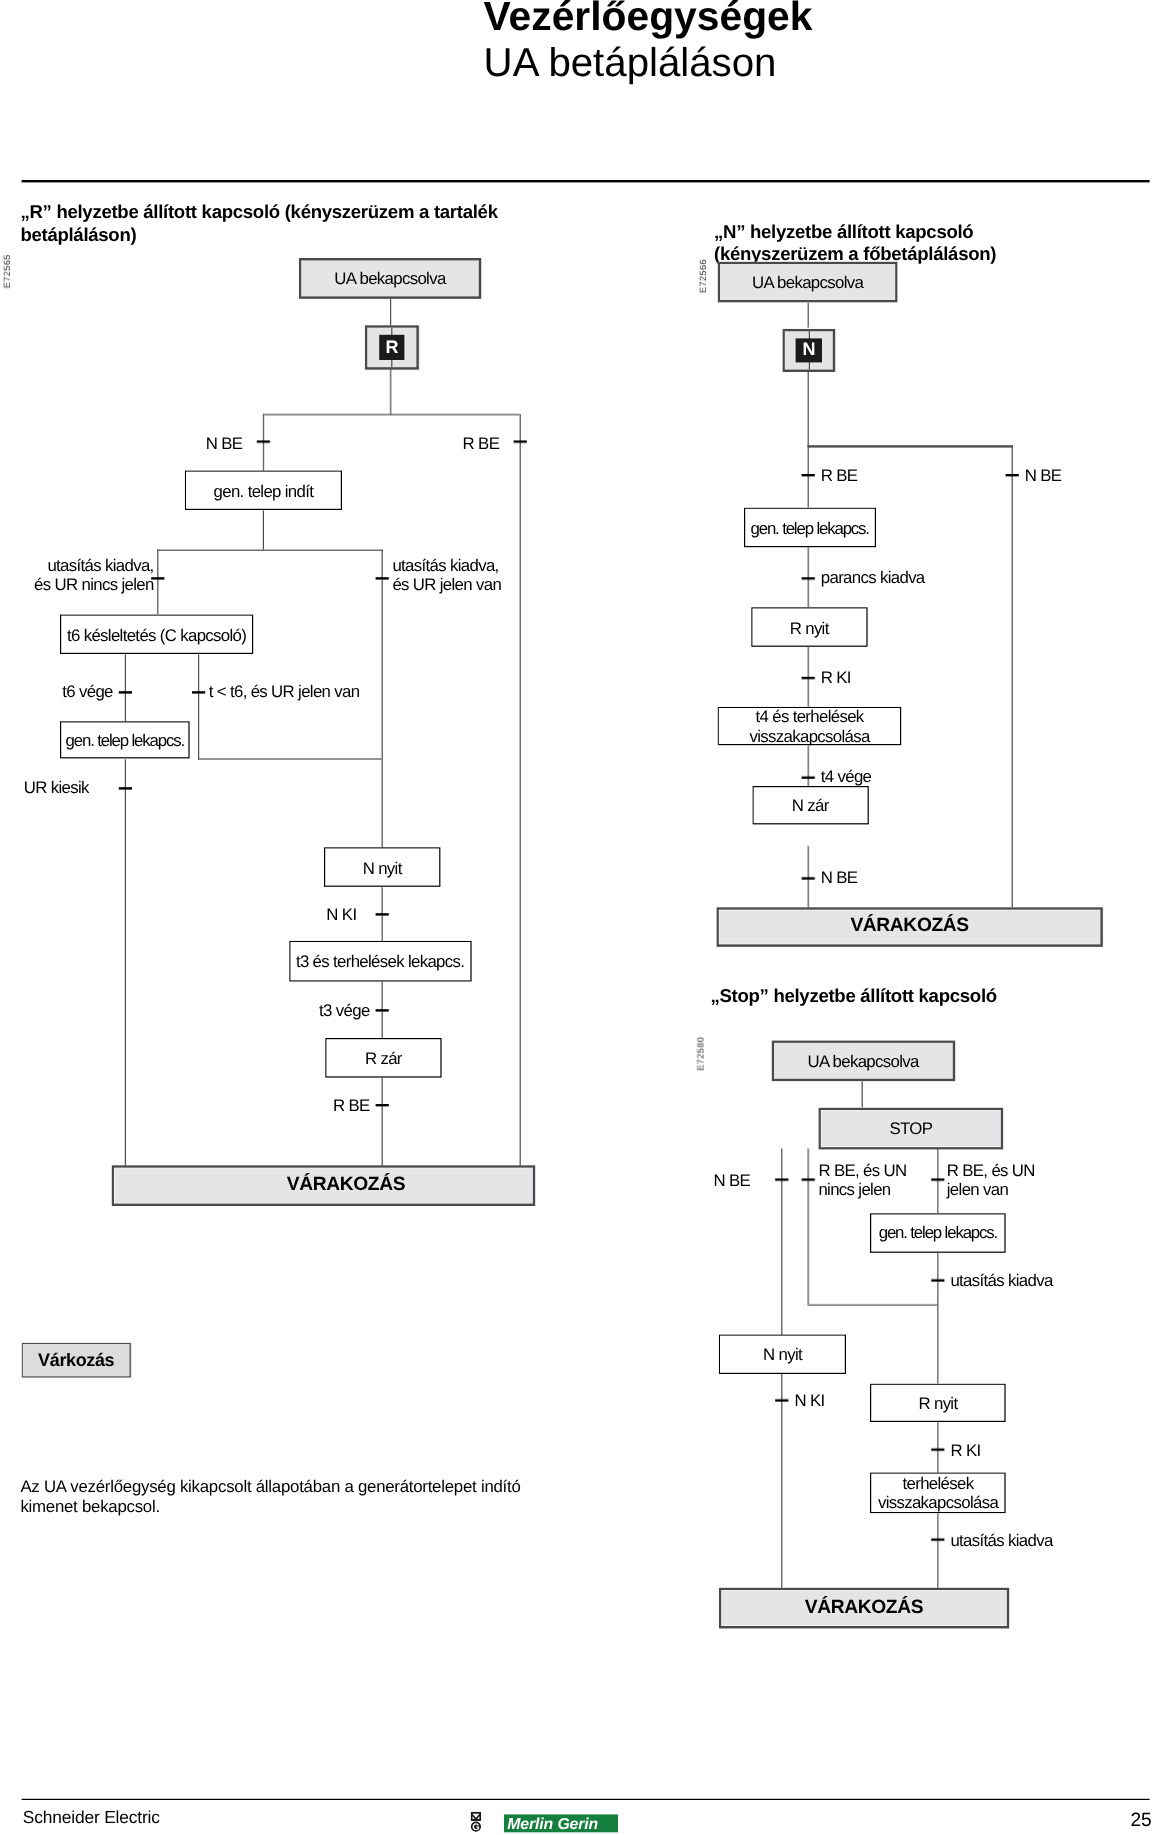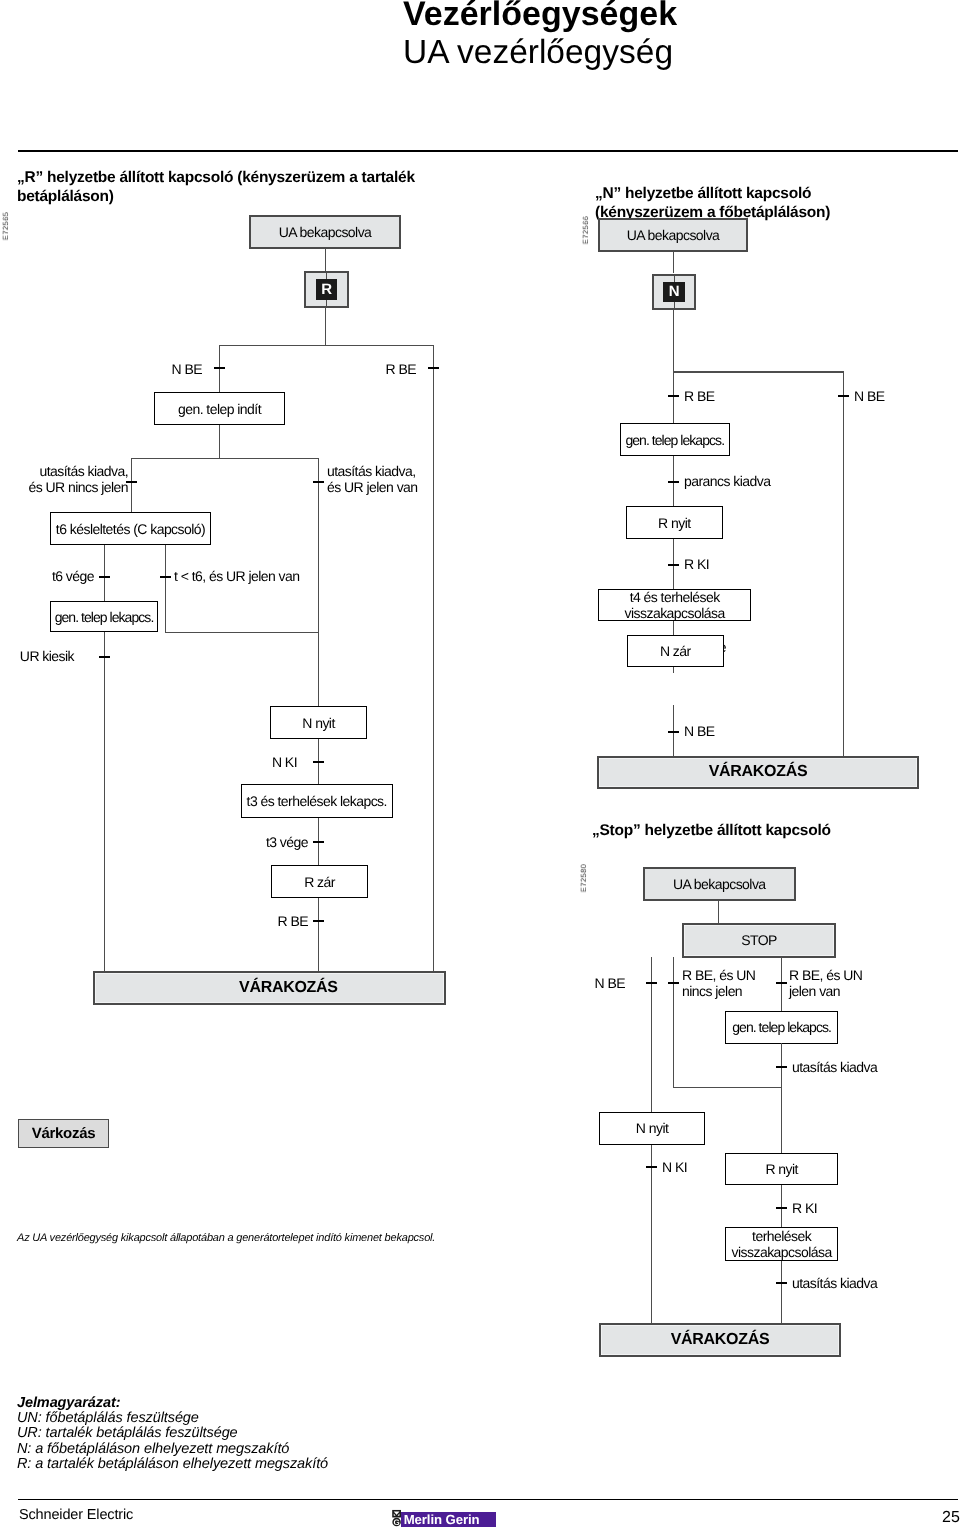--- a/index.html
+++ b/index.html
@@ -42,43 +42,43 @@
   .sq .sqline{position:absolute;left:50%;top:0;bottom:0;width:1.2px;margin-left:-0.6px;background:#4d4d4d;z-index:1;}
   .ref{position:absolute;font-size:7.6px;letter-spacing:0.35px;color:#333;
        writing-mode:vertical-rl;transform:rotate(180deg);transform-origin:center;}
 
   
   #note-badge{position:absolute;left:18px;top:1119px;width:91px;height:29px;
       border:1.6px solid #4a4a4a;background:#dcdcdc;box-sizing:border-box;
       display:flex;align-items:center;justify-content:center;
       font-size:15px;font-weight:bold;letter-spacing:-0.3px;}
   #note-body{position:absolute;left:126px;top:1122px;width:316px;font-size:15.5px;line-height:17.9px;letter-spacing:-0.2px;}
-  #note-body2{position:absolute;left:17px;top:1230px;width:440px;font-size:11px;line-height:17.4px;letter-spacing:-0.2px;font-style:italic;}
+  #note-body2{position:absolute;left:17px;top:1230px;width:440px;font-size:14px;line-height:17.4px;letter-spacing:-0.2px;}
 
   
   #legend{position:absolute;left:17px;top:1396px;font-size:14.5px;line-height:15.2px;
           font-style:italic;letter-spacing:-0.1px;}
   #legend .lt{font-weight:bold;}
 
   
   #ftr-rule{position:absolute;left:17.5px;top:1498.8px;width:940px;height:1.6px;background:#000;}
   #ftr-left{position:absolute;left:18.5px;top:1507px;font-size:14.5px;letter-spacing:-0.15px;}
   #ftr-page{position:absolute;left:942px;top:1509px;font-size:16px;font-weight:normal;}
   #mg{position:absolute;left:392px;top:1508.5px;height:18.2px;display:flex;align-items:flex-end;}
   #mg-mark{display:block;}
-  #mg .wordmark{margin-left:0;background:#4c1d95;color:#fff;font-size:13.2px;font-weight:bold;
-      letter-spacing:-0.1px;height:15.6px;width:95px;box-sizing:border-box;padding:0 0 0 2.5px;display:flex;align-items:center;}
+  #mg .wordmark{margin-left:19px;background:#15803d;color:#fff;font-size:13.2px;font-weight:bold;
+      letter-spacing:-0.1px;height:15.6px;width:95px;box-sizing:border-box;padding:0 0 0 2.5px;display:flex;align-items:center;font-style:italic;}
 </style>
 </head>
 <body>
 
 <div class="page">
 
   <div id="hdr-1">Vezérlőegységek</div>
-  <div id="hdr-2">UA vezérlőegység</div>
+  <div id="hdr-2">UA betápláláson</div>
   <div id="hdr-rule"></div>
 
   <div class="sect" style="left:16.5px;top:169px;">„R” helyzetbe állított kapcsoló (kényszerüzem a tartalék
 betápláláson)</div>
   <div class="ref" style="left:1px;top:212px;">E72565</div>
 
   <div class="gb" style="left:249px;top:215px;width:152px;height:34px;">
       <span>UA bekapcsolva</span>
     </div>
   <div class="vl" style="left:324.5px;top:249px;height:22px;"></div>
@@ -191,21 +191,21 @@
   <div class="lb" style="left:684px;top:556px;">R KI</div>
 
   <div class="bx" style="left:597.5px;top:589px;width:153.3px;height:31.5px;">
       <span>t4 és terhelések
 visszakapcsolása</span>
     </div>
   <div class="vl" style="left:672.8px;top:620.5px;height:52px;"></div>
   <div class="tk" style="left:672.8px;top:646.5px;"></div>
   <div class="lb" style="left:684px;top:639px;">t4 vége</div>
 
-  <div class="bx" style="left:626.8px;top:635px;width:96.5px;height:32px;">
+  <div class="bx" style="left:626.8px;top:655px;width:96.5px;height:32px;">
       <span>N zár</span>
     </div>
   <div class="vl" style="left:672.8px;top:704.5px;height:52px;"></div>
   <div class="tk" style="left:672.8px;top:730.5px;"></div>
   <div class="lb" style="left:684px;top:723px;">N BE</div>
 
   <div class="gb big" style="left:596.6px;top:755.5px;width:322px;height:32.5px;">
       <span class="wait">VÁRAKOZÁS</span>
     </div>
 
@@ -261,27 +261,20 @@
   <div class="tk" style="left:781px;top:1282px;"></div>
   <div class="lb" style="left:792px;top:1275px;">utasítás kiadva</div>
 
   <div class="gb big" style="left:599px;top:1323.3px;width:242px;height:34.4px;">
       <span class="wait">VÁRAKOZÁS</span>
     </div>
 
   <div id="note-badge">Várkozás</div>
   <div id="note-body2">Az UA vezérlőegység kikapcsolt állapotában a generátortelepet indító kimenet bekapcsol.</div>
 
-  <div id="legend">
-    <div class="lt">Jelmagyarázat:</div>
-    <div>UN: főbetáplálás feszültsége</div>
-    <div>UR: tartalék betáplálás feszültsége</div>
-    <div>N: a főbetápláláson elhelyezett megszakító</div>
-    <div>R: a tartalék betápláláson elhelyezett megszakító</div>
-  </div>
 
   <div id="ftr-rule"></div>
   <div id="ftr-left">Schneider Electric</div>
   <div id="mg">
     <svg id="mg-mark" width="9.2" height="18.2" viewBox="0 0 22 40">
       <rect x="0.5" y="0.5" width="21" height="18" fill="#1b1b1b"></rect>
       <path d="M4 4 L18 4 L11 12.2 Z" fill="#fff"></path>
       <path d="M4.2 9.2 L8.6 14.5 L4.2 14.5 Z" fill="#fff"></path>
       <path d="M17.8 9.2 L13.4 14.5 L17.8 14.5 Z" fill="#fff"></path>
       <circle cx="11" cy="29.6" r="10.2" fill="#1b1b1b"></circle>

